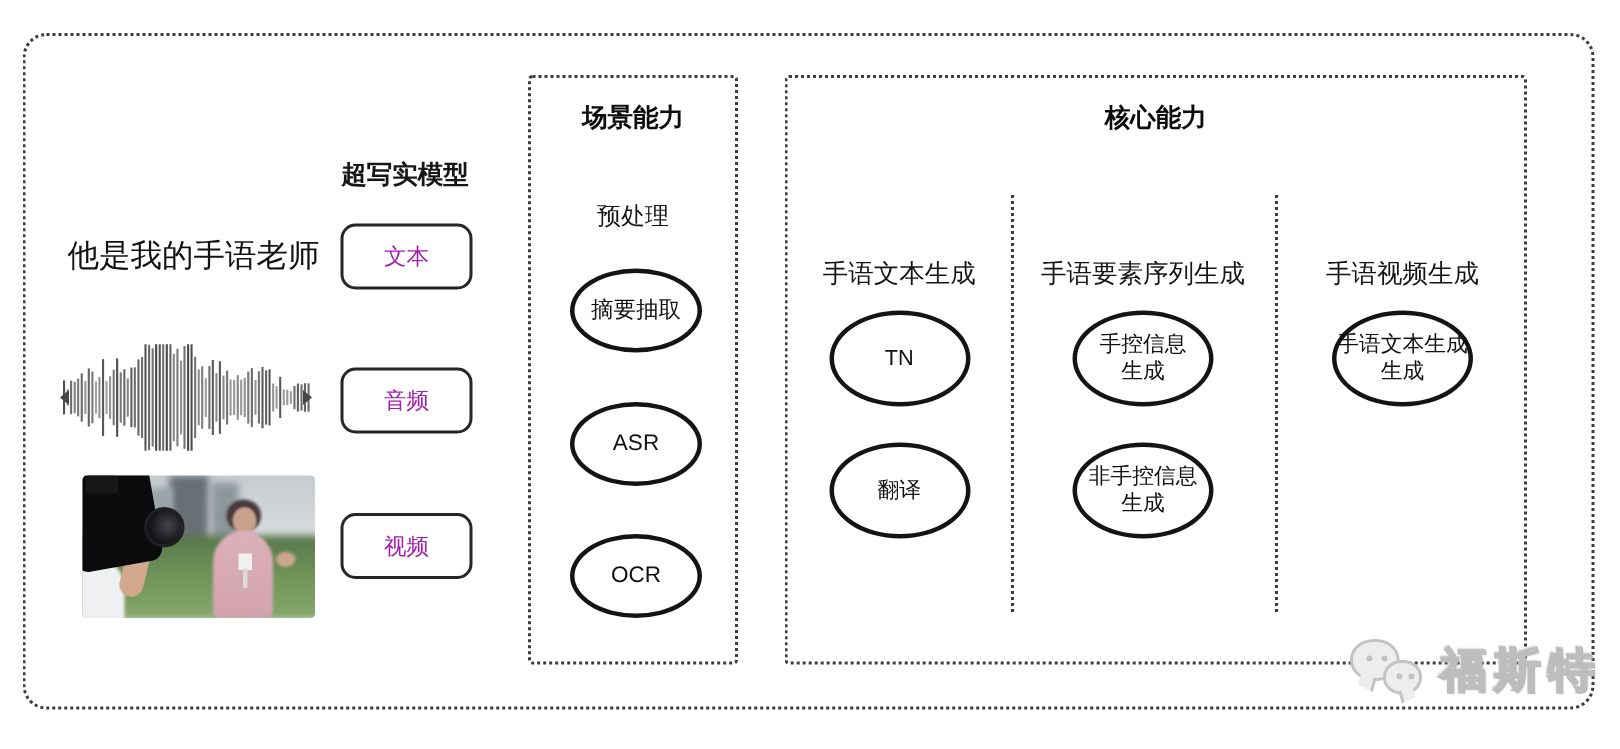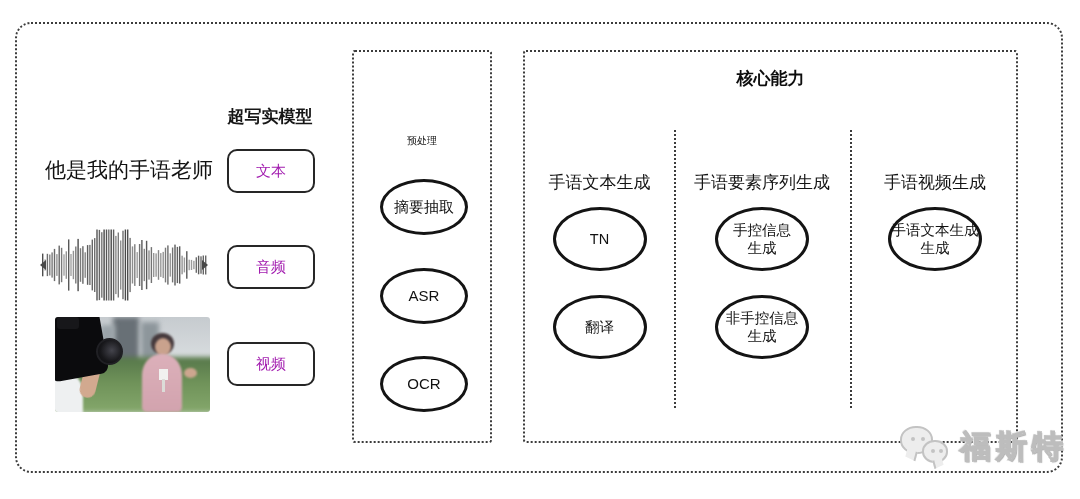--- a/index.html
+++ b/index.html
@@ -57,21 +57,21 @@
              border:2px solid #202024; }
   .ph-camtop { left:2px; top:0px; width:22px; height:12px; background:#17171a; border-radius:3px; }
 
   
   .cap-box { position:absolute; border:2px dotted #3c3c3c; border-radius:3px; background:transparent; }
   .scene-box { left:352px; top:50px; width:140px; height:393px; }
   .core-box  { left:523px; top:50px; width:495px; height:393px; }
   .cap-title { position:absolute; top:15px; left:0; width:100%; text-align:center;
                font-size:17px; font-weight:bold; color:#0d0d0d; }
   .stage-label { position:absolute; top:82px; left:0; width:100%; text-align:center;
-                 font-size:10px; color:#161616; }
+                 font-size:16px; color:#161616; }
 
   .ellipse { position:absolute; border:3px solid #141414; border-radius:50%;
              background:#fff; display:flex; flex-direction:column;
              align-items:center; justify-content:center;
              font-size:15px; color:#111; line-height:1.25; text-align:center; }
   
   .sc-e { left:26px; width:88px; height:56px; }
   .sc-e1 { top:127px; } .sc-e2 { top:216px; } .sc-e3 { top:304px; }
 
   
@@ -218,20 +218,21 @@
     <div class="ph-cam"></div>
     <div class="ph-camtop"></div>
     <div class="ph-lens"></div>
   </div>
 
   <div class="type-box type-video">
     <span>视频</span>
   </div>
 
   <div class="cap-box scene-box">
+    <div class="cap-title">场景能力</div>
     <div class="stage-label">预处理</div>
     <div class="ellipse sc-e sc-e2">
       <span>ASR</span>
     </div>
     <div class="ellipse sc-e sc-e1">
       <span>摘要抽取</span>
     </div>
     <div class="ellipse sc-e sc-e3">
       <span>OCR</span>
     </div>

